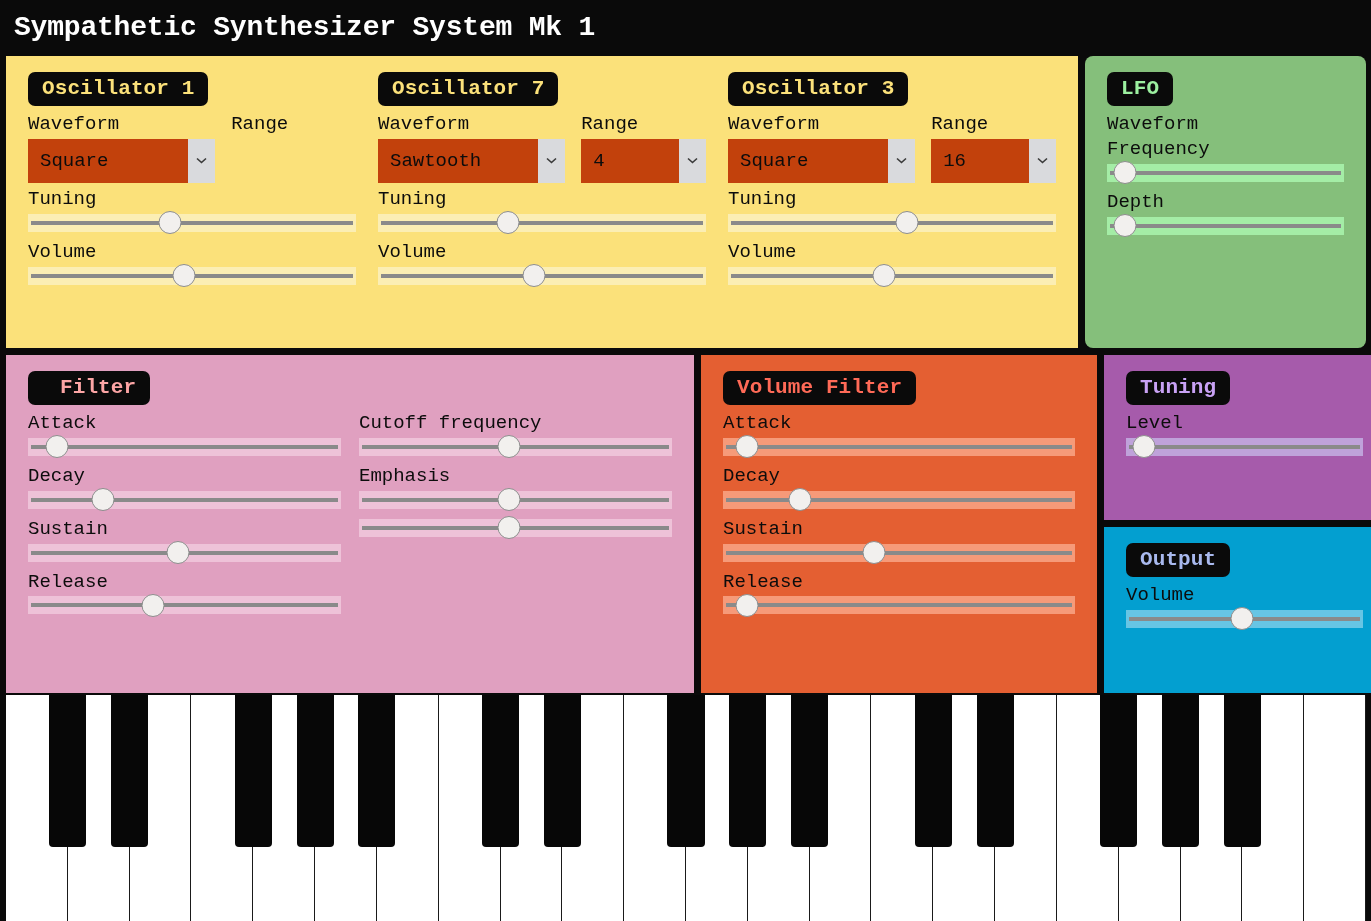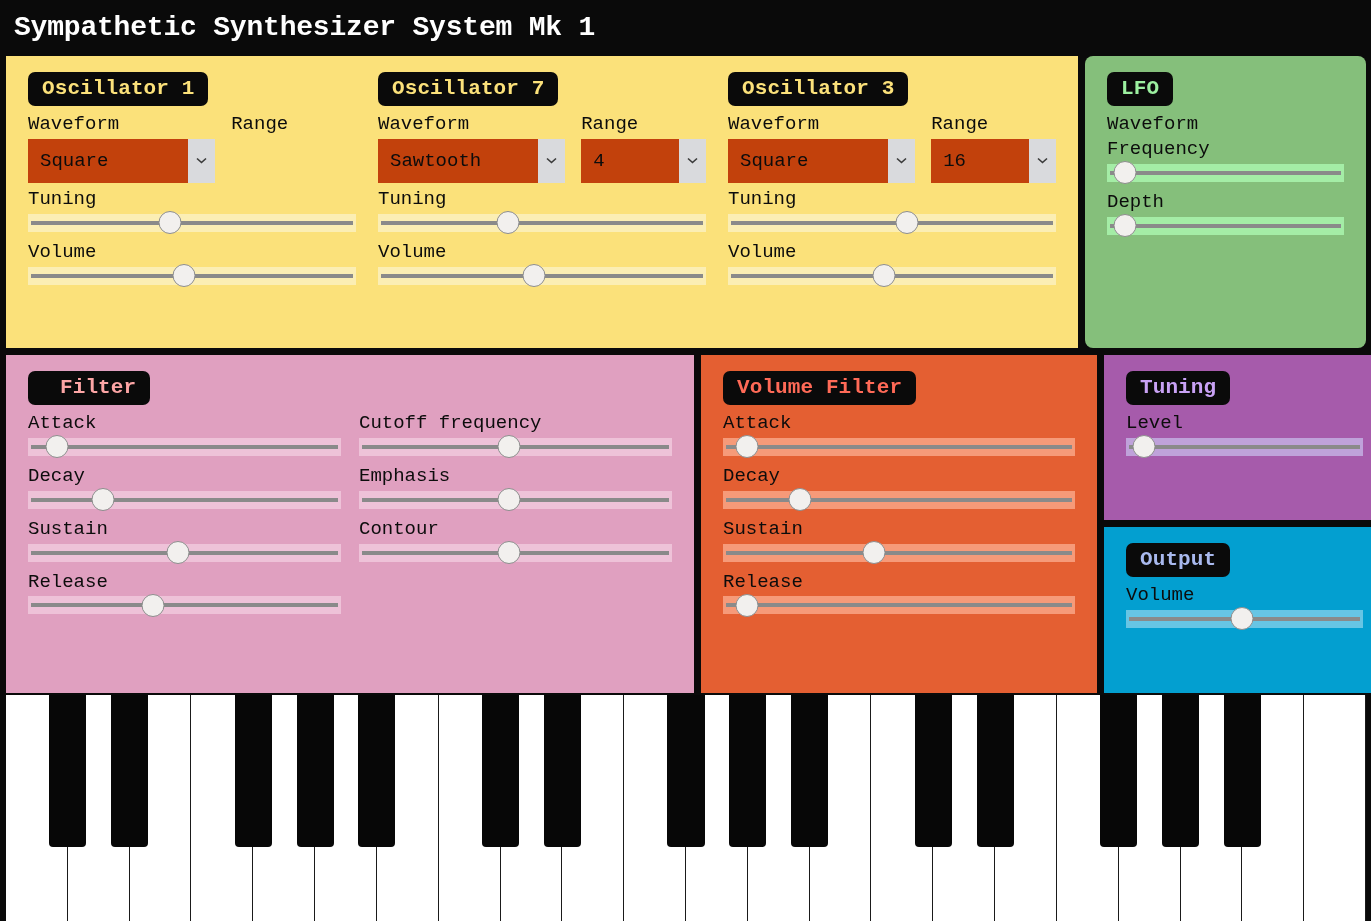--- a/index.html
+++ b/index.html
@@ -444,21 +444,20 @@
             </div>
             <div class="slider-wrap">
               <div class="ctrl-label">Emphasis</div>
               <div class="slider">
                 <span class="track-bg"></span>
                   <span class="track-line"></span>
                   <span class="thumb" style="left: calc(44% + 12px);"></span>
               </div>
             </div>
             <div class="slider-wrap">
-              <div class="ctrl-label">Contour</div>
               <div class="slider">
                 <span class="track-bg"></span>
                   <span class="track-line"></span>
                   <span class="thumb" style="left: calc(44% + 12px);"></span>
               </div>
             </div>
           </div>
 
         </div>
       </div>

